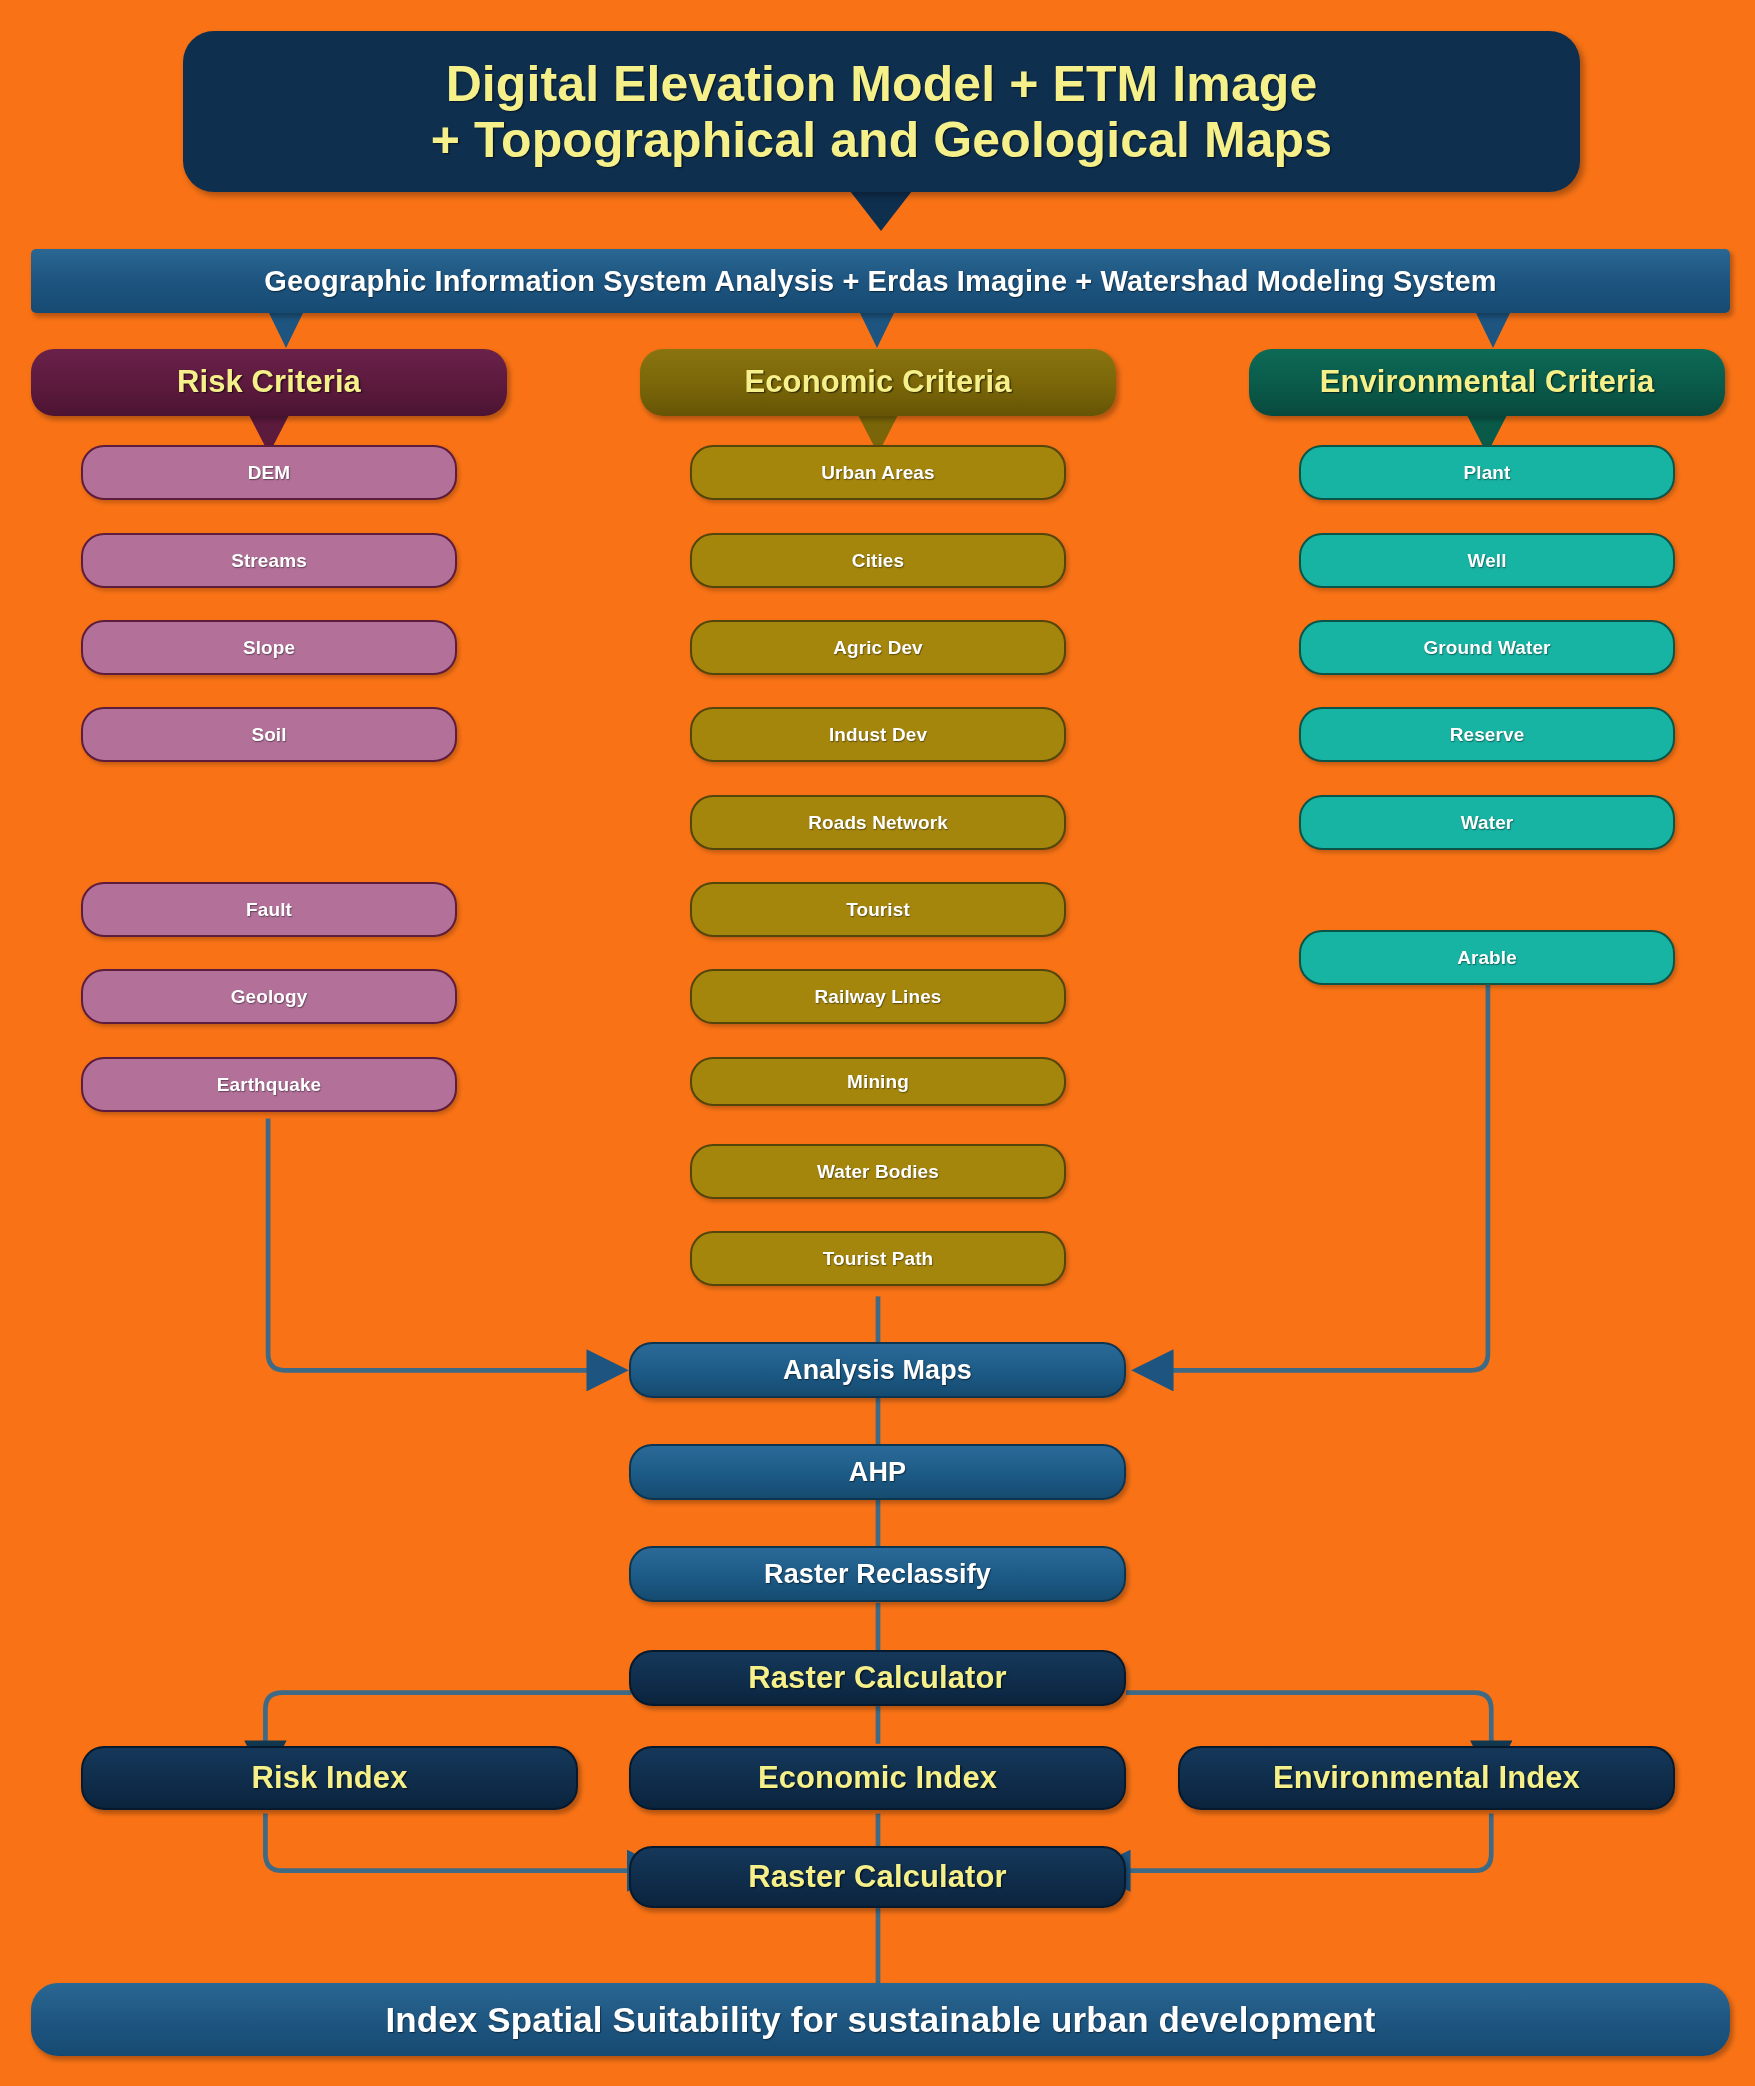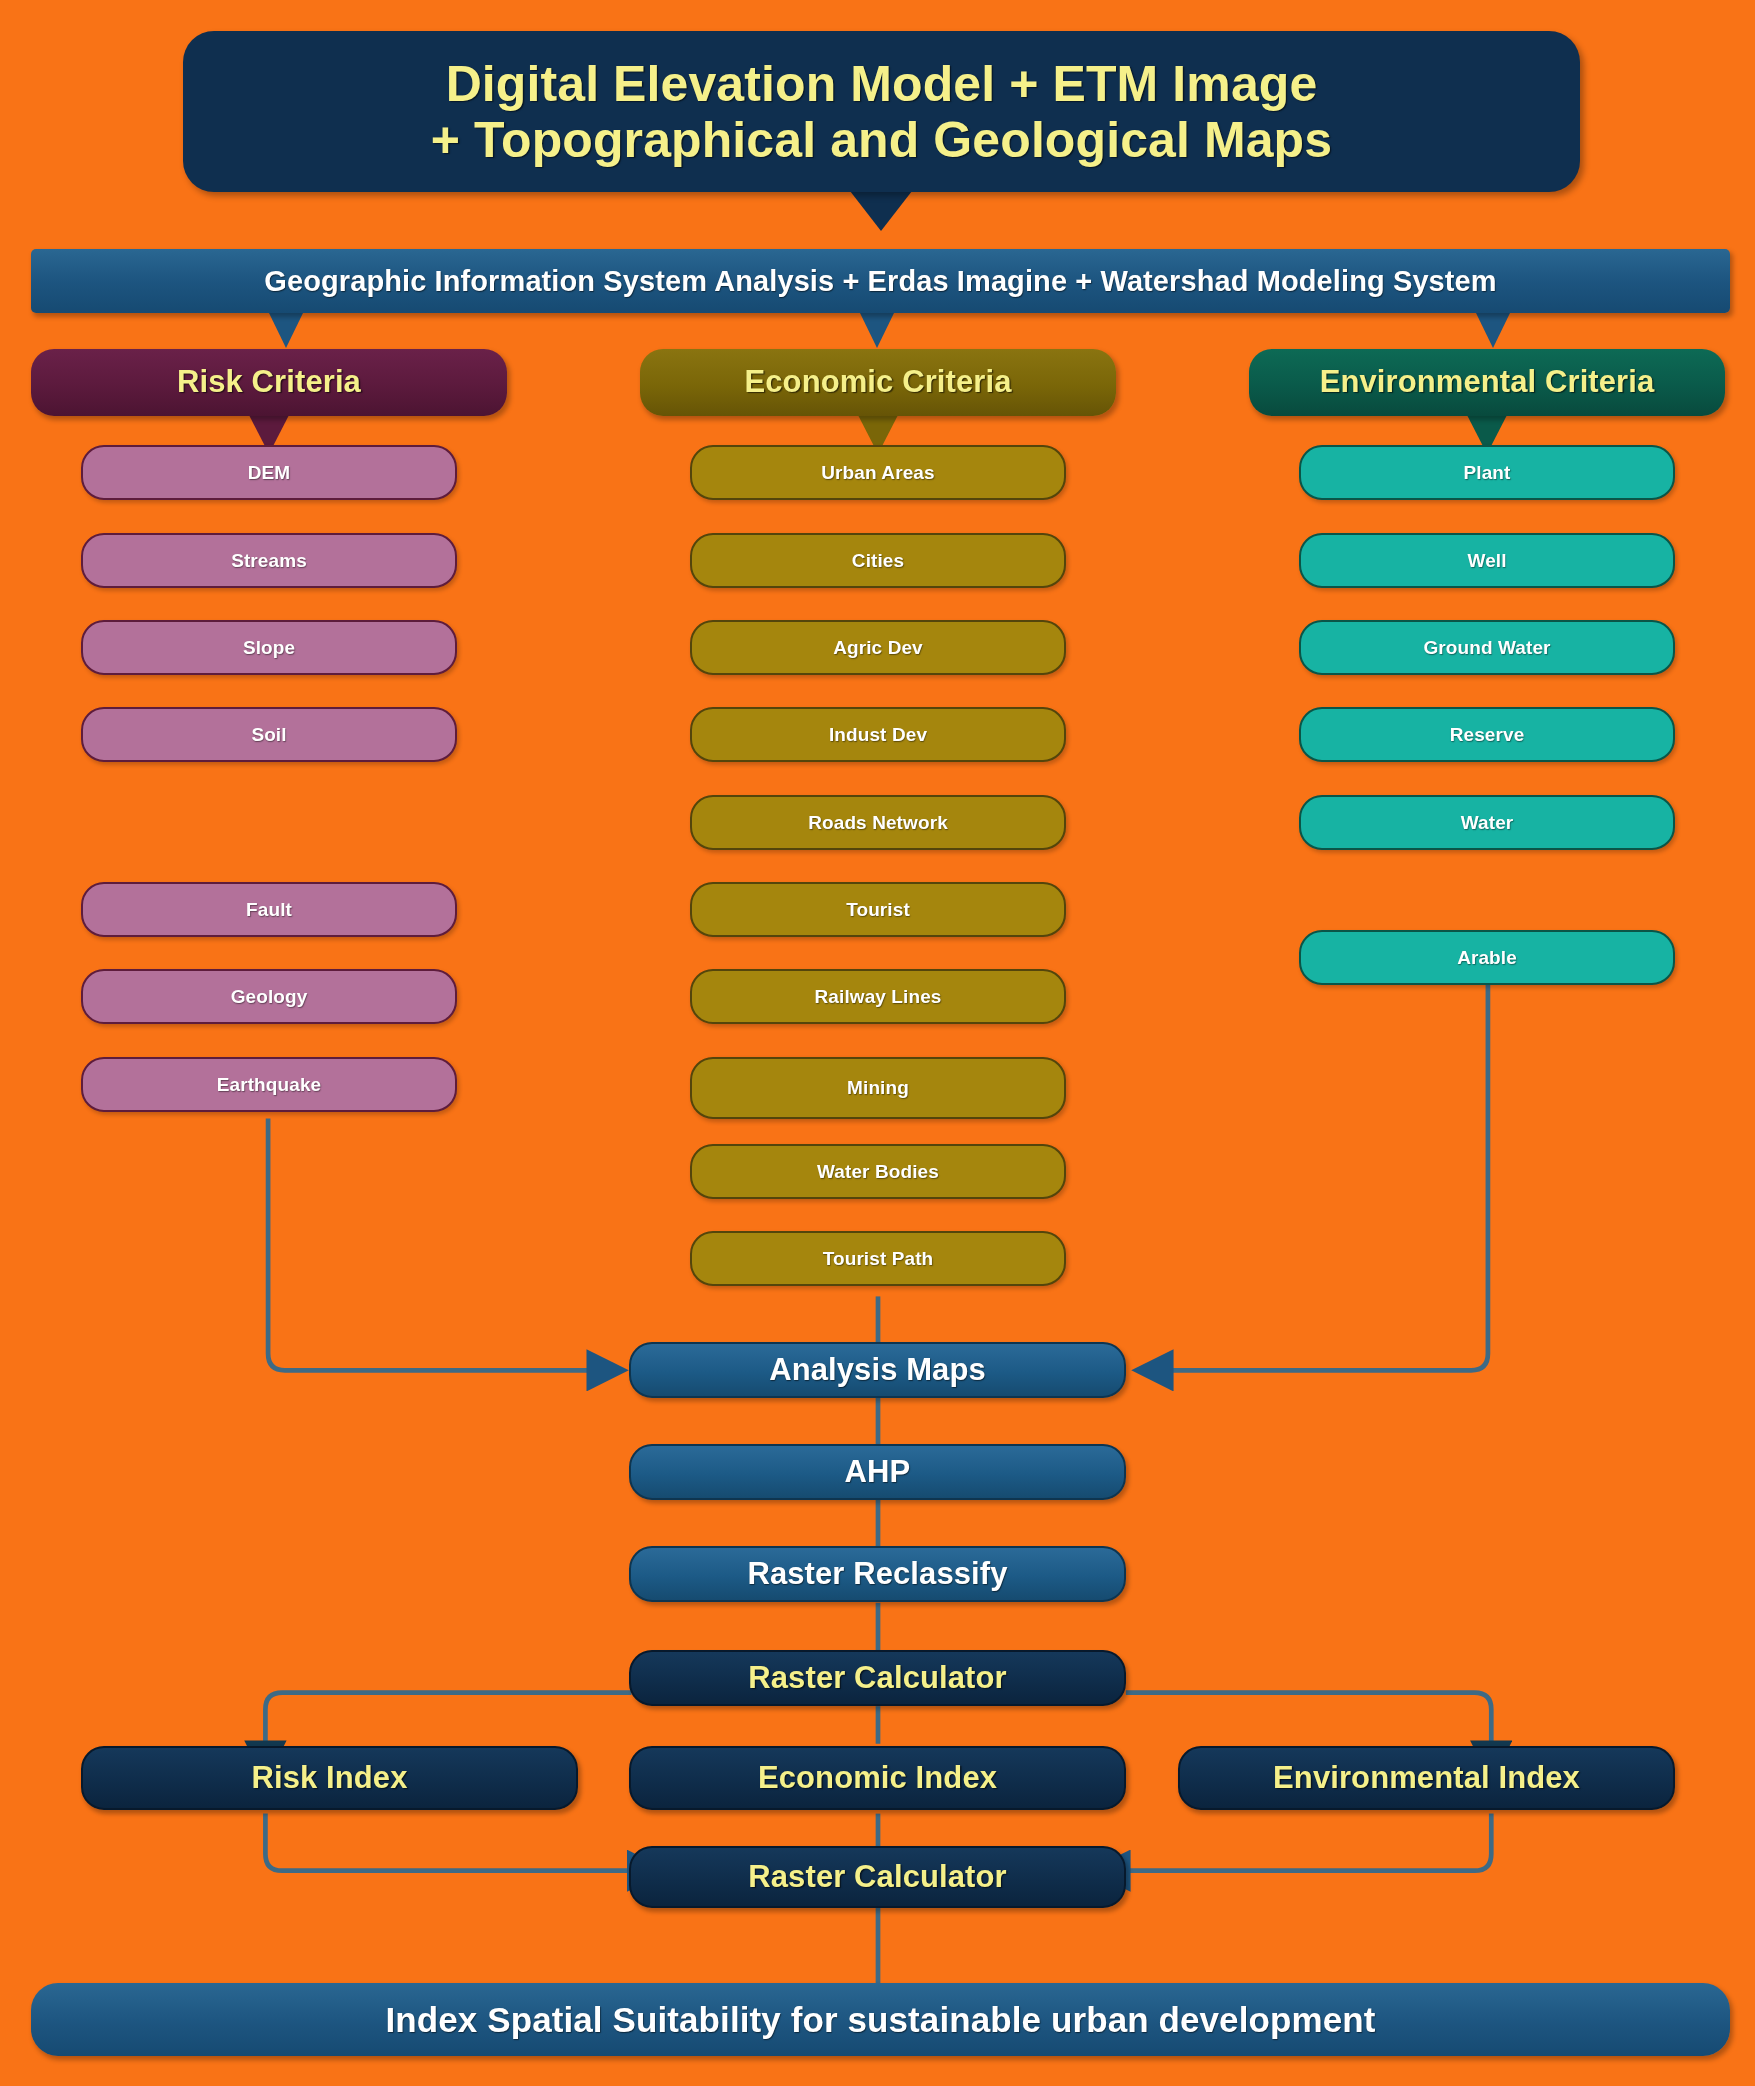--- a/index.html
+++ b/index.html
@@ -111,21 +111,21 @@
   .pill.risk { background: #b3719a; border: 2.7px solid #5e1c3c; }
   .pill.econ { background: #a5860d; border: 2.7px solid #54450b; }
   .pill.env  { background: #17b3a3; border: 2.7px solid #0a5548; }
 
   
   .proc {
     background: linear-gradient(180deg,#2b6a98 0%, #1c5a86 55%, #164b70 100%);
     border: 2.7px solid #0e3550;
     border-radius: 23px;
     color: #ffffff;
-    font-size: 31px;
+    font-size: 27px;
     font-weight: 700;
     box-shadow: 2.7px 3.4px 4.7px rgba(0,0,0,0.26);
     text-shadow: 0.7px 0.7px 1.3px rgba(0,0,0,0.55);
   }
   .dark {
     background: linear-gradient(180deg,#15385a 0%, #0f2d4b 55%, #0b243e 100%);
     border: 2.7px solid #07192c;
     border-radius: 23px;
     color: #f5f08a;
     font-size: 31px;
@@ -252,21 +252,21 @@
     </div>
   <div class="node pill econ" style="left:690px; top:795px; width:376px; height:55px;">
     <span class="lbl">Roads Network</span>
     </div>
   <div class="node pill econ" style="left:690px; top:882px; width:376px; height:55px;">
     <span class="lbl">Tourist</span>
     </div>
   <div class="node pill econ" style="left:690px; top:969px; width:376px; height:55px;">
     <span class="lbl">Railway Lines</span>
     </div>
-  <div class="node pill econ" style="left:690px; top:1057px; width:376px; height:62px;">
+  <div class="node pill econ" style="left:690px; top:1057px; width:376px; height:49px;">
     <span class="lbl">Mining</span>
     </div>
   <div class="node pill econ" style="left:690px; top:1144px; width:376px; height:55px;">
     <span class="lbl">Water Bodies</span>
     </div>
   <div class="node pill econ" style="left:690px; top:1231px; width:376px; height:55px;">
     <span class="lbl">Tourist Path</span>
     </div>
 
   <div class="node pill env" style="left:1299px; top:445px; width:376px; height:55px;">

